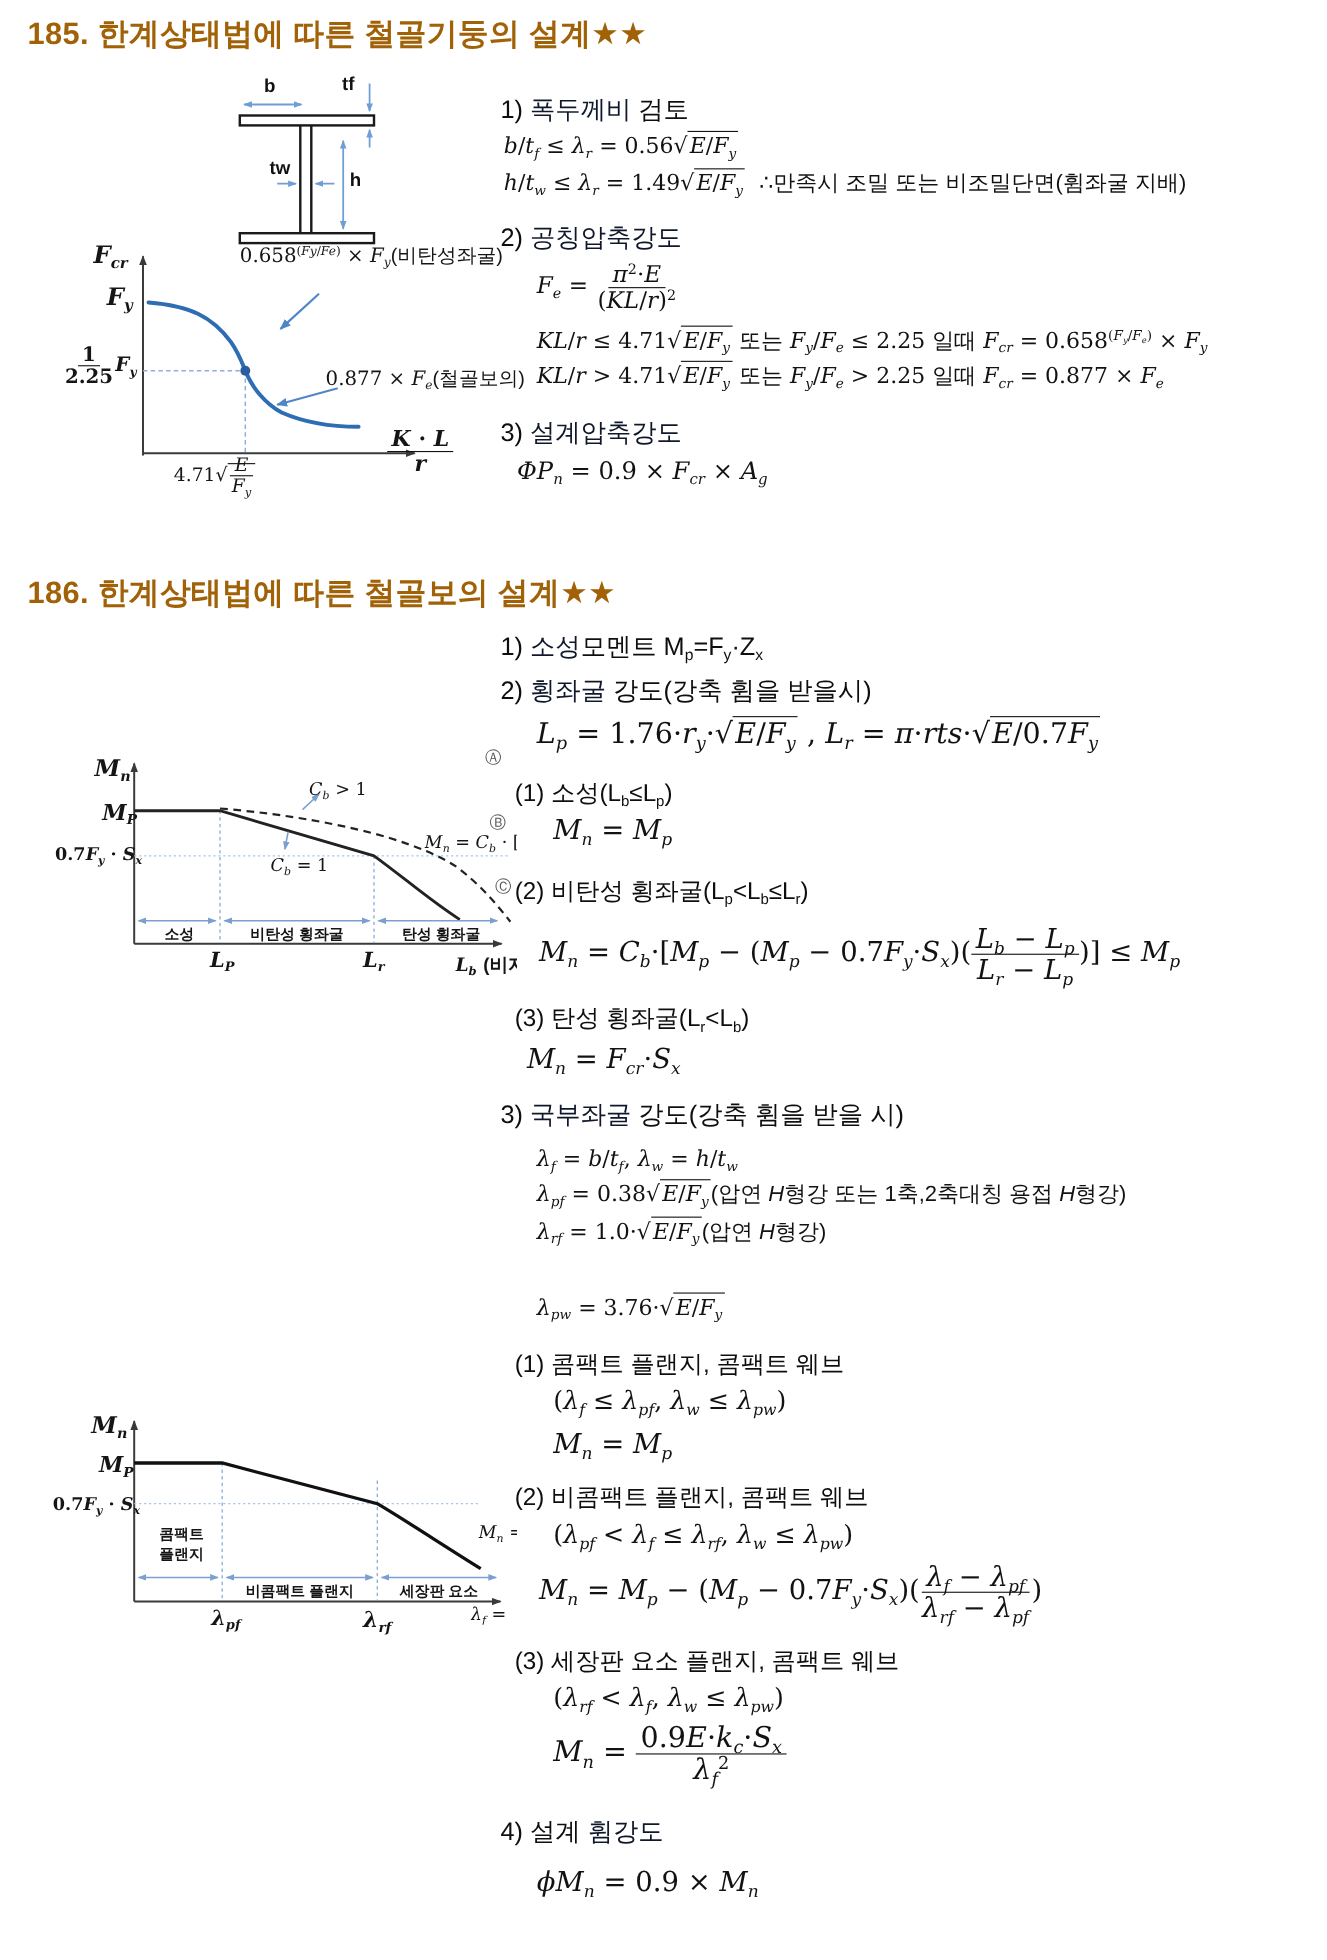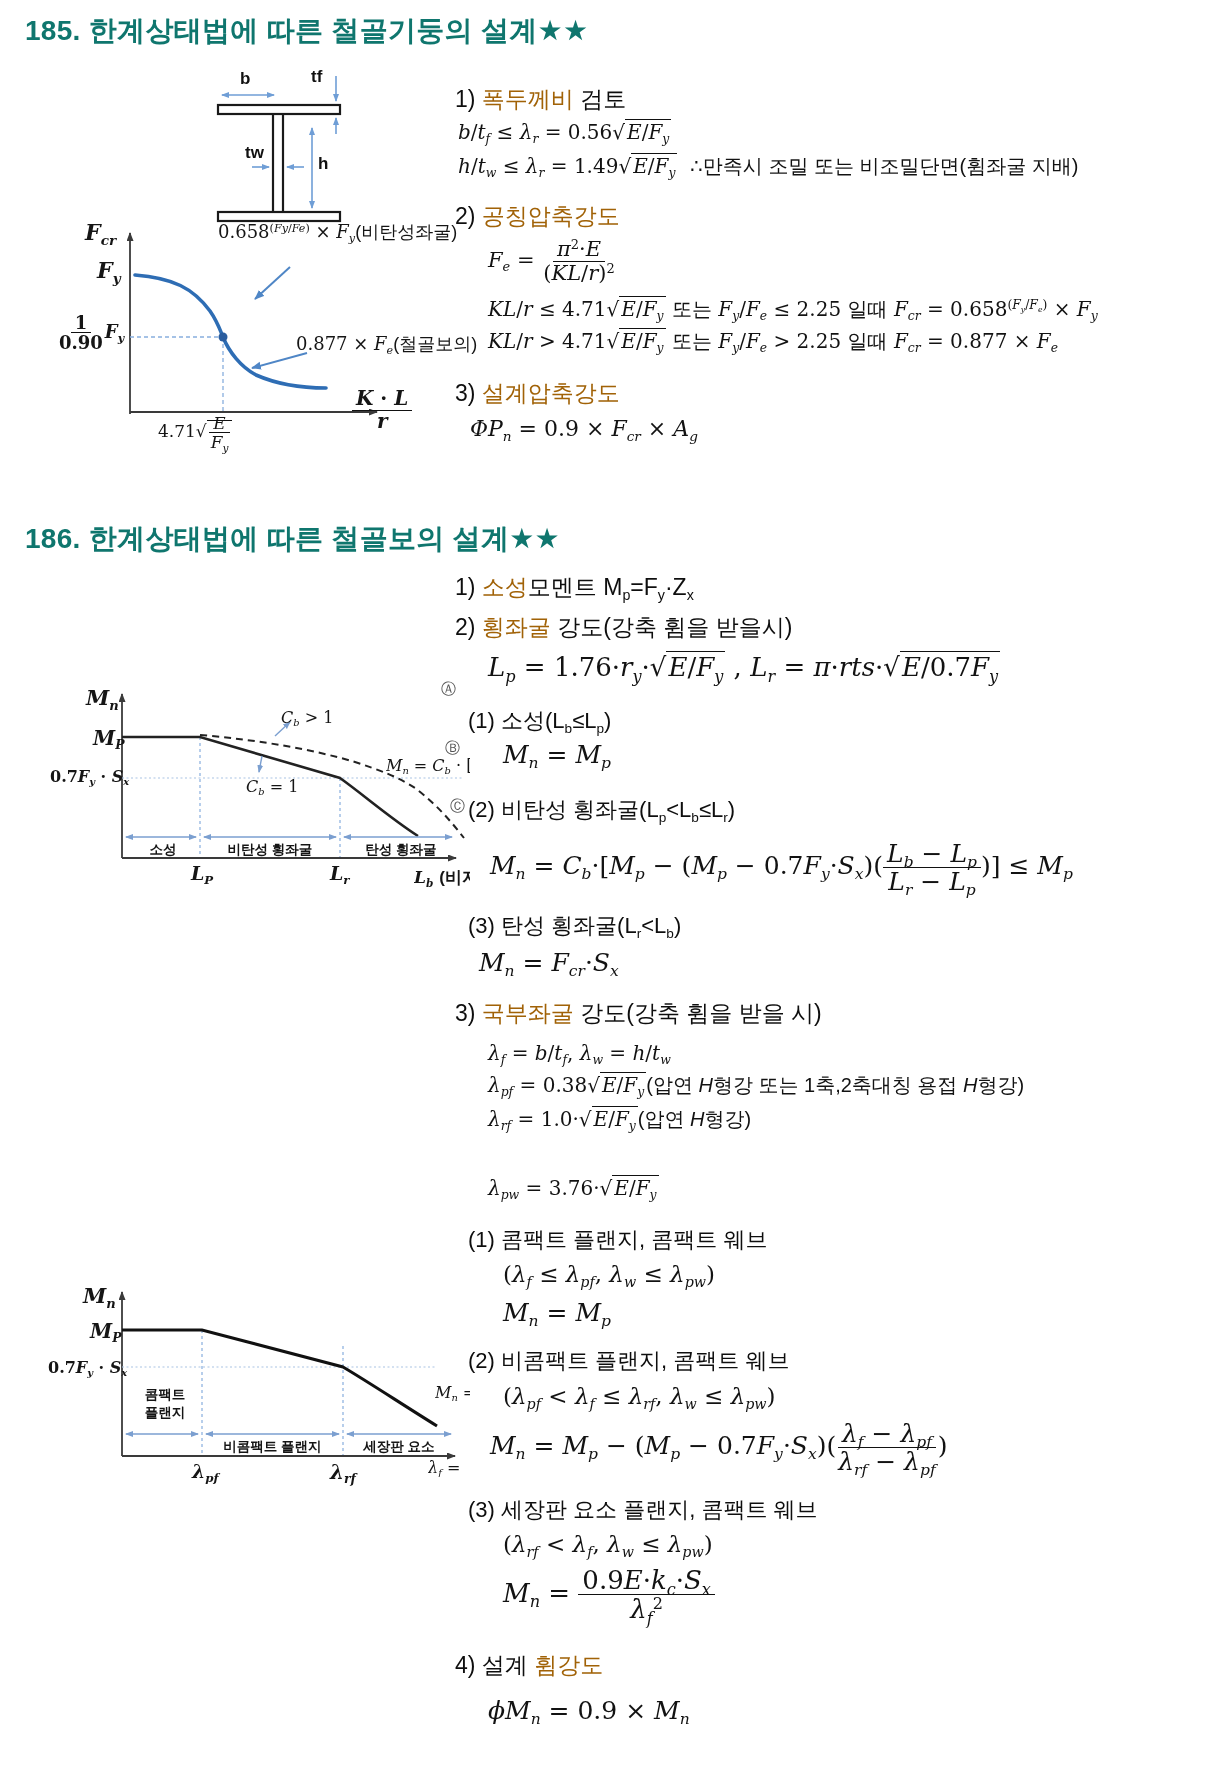--- a/index.html
+++ b/index.html
@@ -1,22 +1,22 @@
 <!DOCTYPE html>
 <html><head>
 <meta charset="utf-8">
 <style>
   html,body{margin:0;padding:0;background:#fff;}
   .page{position:relative;width:1206px;height:1782px;background:#fff;overflow:hidden;
         font-family:"Liberation Sans","DejaVu Sans",sans-serif;color:#121212;}
   .abs{position:absolute;white-space:nowrap;}
-  .title{font-size:28px;font-weight:600;color:#0f766e;letter-spacing:.3px;}
+  .title{font-size:28px;font-weight:600;color:#a16207;letter-spacing:.3px;}
   .hdr{font-size:23px;font-weight:500;color:#0e0e0e;}
   .sub{font-size:22px;font-weight:400;color:#0e0e0e;}
-  .red{color:#a16207;}
+  .red{color:#0f172a;}
   .math{font-family:"DejaVu Serif","Liberation Serif",serif;font-size:20px;}
   .mmd{font-family:"DejaVu Serif","Liberation Serif",serif;font-size:23px;}
   .mlg{font-family:"DejaVu Serif","Liberation Serif",serif;font-size:25px;}
   .math i,.mmd i,.mlg i,.glab i{font-style:italic;}
   sub{font-size:62%;vertical-align:-0.35em;line-height:0;}
   sup{font-size:62%;vertical-align:0.55em;line-height:0;}
   .ov{border-top:1.5px solid #111;padding:0 2px;}
   .fr{display:inline-flex;flex-direction:column;align-items:center;vertical-align:middle;
       line-height:1.08;text-align:center;}
   .fr .nu{border-bottom:1.5px solid #111;padding:0 4px;}
@@ -85,21 +85,21 @@
       <circle cx="168" cy="142" r="4.5" fill="#2a5d9f"></circle>
       <g stroke="#4f86c6" stroke-width="2" fill="none">
         <line x1="235" y1="72" x2="200" y2="104" marker-end="url(#ab2)"></line>
         <line x1="252" y1="158" x2="197" y2="173" marker-end="url(#ab2)"></line>
       </g>
     </svg>
     <div class="abs glab" style="left:30px;top:24px;font-size:22px"><i>F</i><sub><i>cr</i></sub></div>
     <div class="abs glab" style="left:42px;top:62px;font-size:22px"><i>F</i><sub><i>y</i></sub></div>
     <div class="abs glab" style="left:2px;top:118px;font-size:18px"><span class="fr">
           <span class="nu">1</span>
-          <span class="de">0.90</span>
+          <span class="de">2.25</span>
         </span><i>F</i><sub><i>y</i></sub></div>
     <div class="abs glab" style="left:163px;top:25px;font-size:18px;font-weight:500">0.658<sup>(<i>Fy</i>/<i>Fe</i>)</sup> × <i>F</i><sub><i>y</i></sub><span class="k">(비탄성좌굴)</span></div>
     <div class="abs glab" style="left:241px;top:137px;font-size:18px;font-weight:500">0.877 × <i>F</i><sub><i>e</i></sub><span class="k">(철골보의)</span></div>
     <div class="abs glab" style="left:297px;top:193px;font-size:20px"><span class="fr">
           <span class="nu"><i>K</i> · <i>L</i></span>
           <span class="de"><i>r</i></span>
         </span></div>
     <div class="abs glab" style="left:103px;top:219px;font-size:17px;font-weight:500">4.71√<span class="ov"><span class="fr">
             <span class="nu"><i>E</i></span>
             <span class="de"><i>F</i><sub><i>y</i></sub></span>

